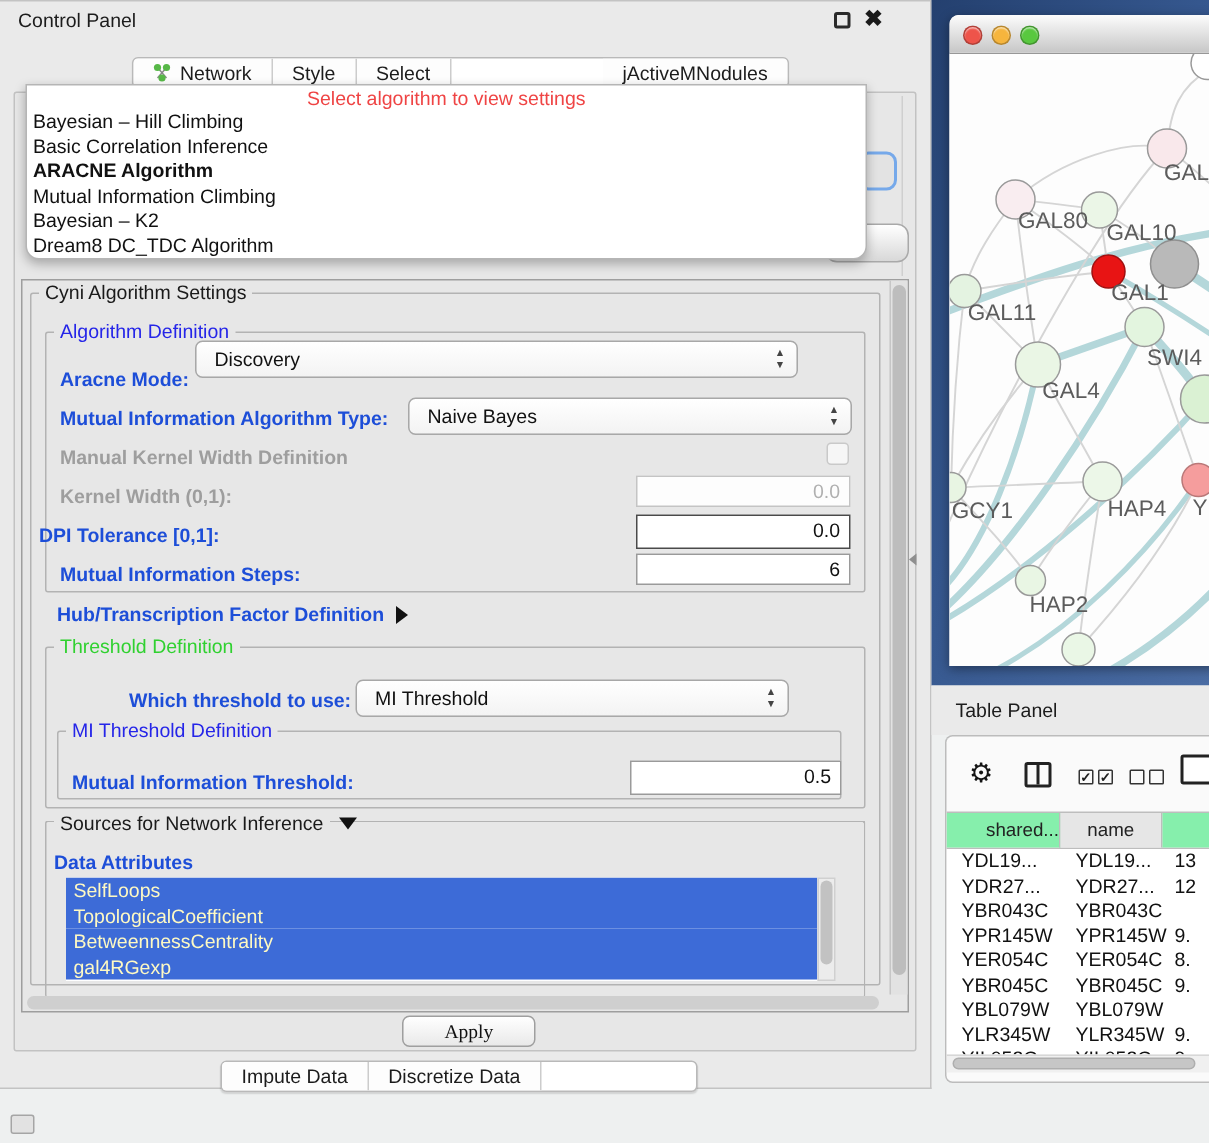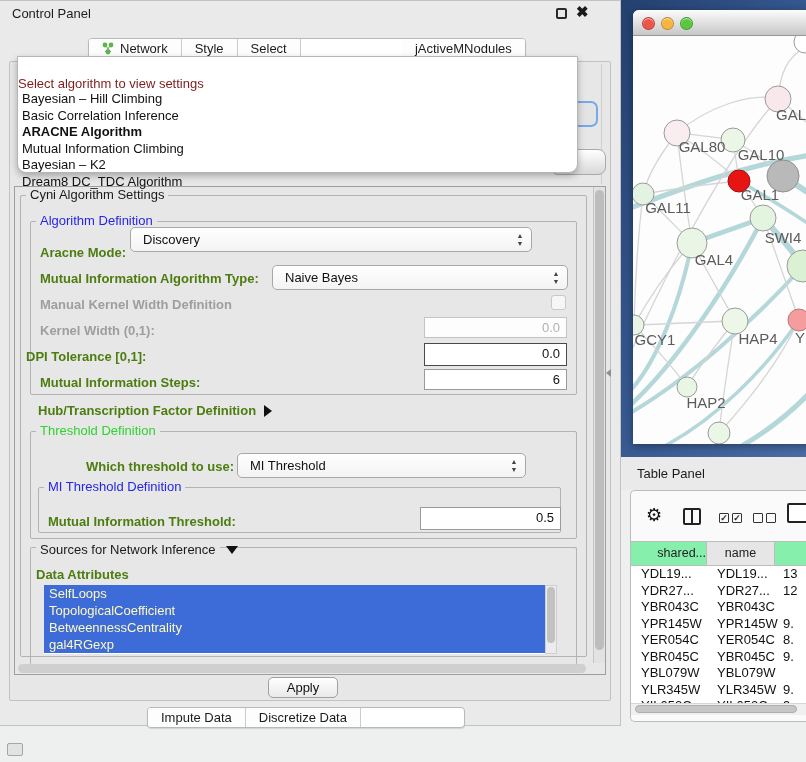--- a/index.html
+++ b/index.html
@@ -26,58 +26,58 @@
   
   #inner-panel{left:9px;top:60px;width:602px;height:640px;background:#e7e7e7;border:1px solid #c2c2c2;border-radius:2px;}
 
   
   #frag-btn{left:572px;top:100px;width:26px;height:26px;border:2px solid #76a9ea;border-radius:7px;background:#e3e3e3;z-index:5;}
   #frag-combo{left:550px;top:148px;width:56px;height:26px;border:1px solid #a9a9a9;border-radius:8px;background:linear-gradient(#ffffff,#d8d8d8);z-index:5;}
   #frag-line{left:601px;top:63px;width:1px;height:120px;background:#cfcfcf;z-index:4;}
 
   
   #algo-popup{left:17px;top:55px;width:561px;height:117px;background:#ffffff;border:1px solid #b5b5b5;border-radius:0 0 9px 9px;box-shadow:0 3px 7px rgba(0,0,0,.28);z-index:50;}
-  #algo-popup .ph{margin-top:19px;text-align:left;font-size:13px;color:#7f1d1d;line-height:15px;}
+  #algo-popup .ph{margin-top:1px;text-align:center;font-size:13px;color:#ef4444;line-height:15px;}
   #algo-popup .item{padding-left:4px;font-size:13px;color:#111;line-height:16.5px;white-space:nowrap;}
   #algo-popup .item.sel{font-weight:bold;}
 
   
   #scroll-pane{left:14px;top:185px;width:592px;height:489px;border:1px solid #9e9e9e;background:#e7e7e7;overflow:hidden;}
   #vscroll-track{left:593px;top:186px;width:12px;height:476px;background:#e2e2e2;border-left:1px solid #c6c6c6;z-index:6;}
   #vscroll-thumb{left:595px;top:189px;width:9px;height:460px;background:#bdbdbd;border-radius:5px;z-index:7;}
   #hscroll-thumb{left:18px;top:663px;width:568px;height:9px;background:#cfcfcf;border-radius:5px;z-index:7;}
 
   .groupbox{border:1px solid #b3b3b3;border-radius:2px;background:transparent;}
   .grouplabel{font-size:13px;background:#e7e7e7;padding:0 4px;white-space:nowrap;line-height:14px;}
   .lab-black{color:#1a1a1a;}
   .lab-blue{color:#2525e8;}
   .lab-green{color:#30d130;}
 
-  .fieldlabel{font-size:13px;font-weight:bold;color:#4d7c0f;white-space:nowrap;}
+  .fieldlabel{font-size:13px;font-weight:bold;color:#1d4ed8;white-space:nowrap;}
   .fieldlabel.dis{color:#9e9e9e;}
 
   .combo{background:linear-gradient(#ffffff,#f3f3f3);border:1px solid #a8a8a8;border-radius:5px;display:flex;align-items:center;}
   .combo .val{flex:1;padding-left:12px;font-size:13px;color:#111;}
   .combo .arrows{width:18px;text-align:center;color:#444;font-size:7px;line-height:8px;padding-right:4px;}
 
   .tfield{background:#ffffff;border:1px solid #9a9a9a;font-size:13px;color:#111;text-align:right;padding:2px 6px 0 0;}
   .tfield.dis{border-color:#c4c4c4;color:#b0b0b0;background:#fdfdfd;}
   .tfield.focus{border:1.5px solid #4a4a4a;}
 
   .checkbox{width:15px;height:15px;border:1px solid #c9c9c9;border-radius:3px;background:#f6f6f6;}
 
   .tri-right{display:inline-block;width:0;height:0;border-top:6px solid transparent;border-bottom:6px solid transparent;border-left:8px solid #111;margin-left:8px;vertical-align:middle;}
   .tri-down{display:inline-block;width:0;height:0;border-left:6px solid transparent;border-right:6px solid transparent;border-top:8px solid #111;margin-left:6px;vertical-align:middle;}
 
   #attr-list{left:44px;top:584px;width:501px;height:69px;overflow:hidden;background:#fff;}
   .attr-item{height:17px;line-height:17px;background:#3d6bd7;color:#fef9c3;font-size:13px;padding-left:5px;white-space:nowrap;}
   #attr-scroll-track{left:545px;top:584px;width:12px;height:69px;background:#ececec;border:1px solid #d0d0d0;}
   #attr-scroll-thumb{left:547px;top:586px;width:8px;height:56px;background:#c2c2c2;border-radius:4px;}
 
-  #apply-btn{left:268px;top:676px;width:70px;height:21px;background:linear-gradient(#ffffff,#e9e9e9);border:1px solid #9f9f9f;border-radius:5px;font-size:13px;color:#111;text-align:center;line-height:19px;}
+  #apply-btn{left:268px;top:676px;width:89px;height:21px;background:linear-gradient(#ffffff,#e9e9e9);border:1px solid #9f9f9f;border-radius:5px;font-size:13px;color:#111;text-align:center;line-height:19px;font-family:Liberation Serif, serif;}
 
   
   #divider-arrow{left:606px;top:369px;width:0;height:0;border-top:4px solid transparent;border-bottom:4px solid transparent;border-right:5px solid #8f8f8f;}
 
   
   #desktop{left:621px;top:0;width:185px;height:457px;background:linear-gradient(115deg,#24406f 0%,#35578e 45%,#4a6ca3 100%);overflow:hidden;}
   #net-window{left:12px;top:10px;width:180px;height:434px;background:#ffffff;border-radius:6px 6px 0 0;box-shadow:0 2px 8px rgba(0,0,0,.4);}
   #net-titlebar{left:0;top:0;width:100%;height:26px;background:linear-gradient(#fcfcfc,#c7c7c7);border-bottom:1px solid #979797;border-radius:6px 6px 0 0;}
   .tlight{top:7px;width:13px;height:13px;border-radius:50%;border:1px solid rgba(0,0,0,.25);box-shadow:inset 0 1px 1px rgba(255,255,255,.6);}
   #net-canvas{left:0;top:26px;width:180px;height:408px;background:#fdfdfd;overflow:hidden;}

